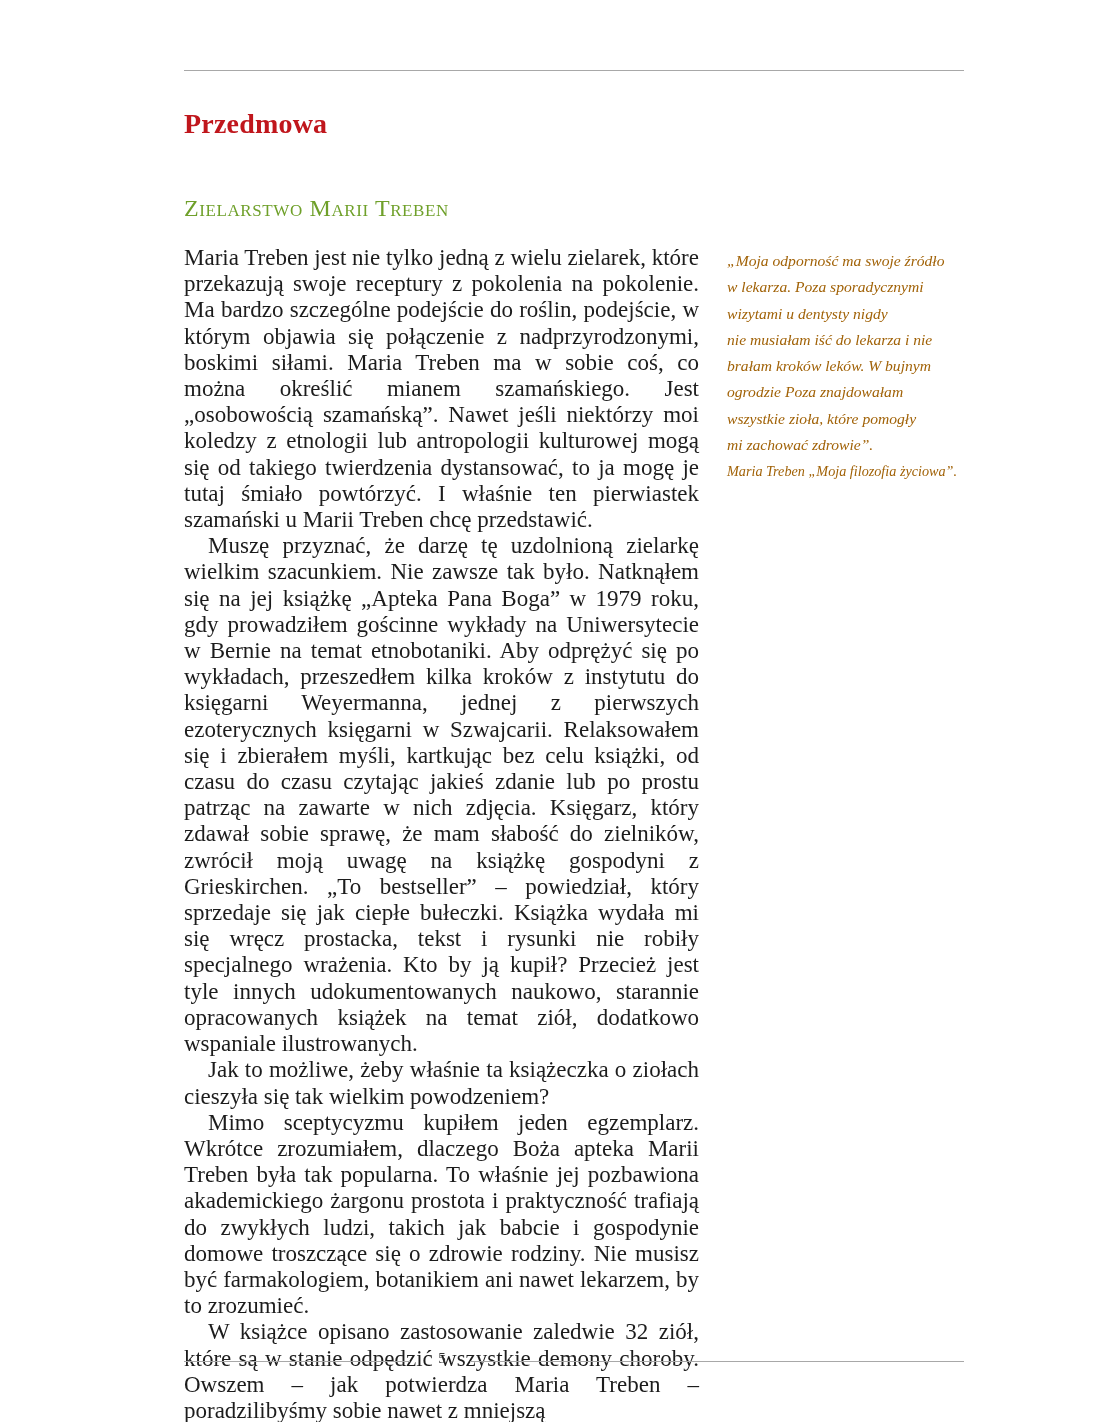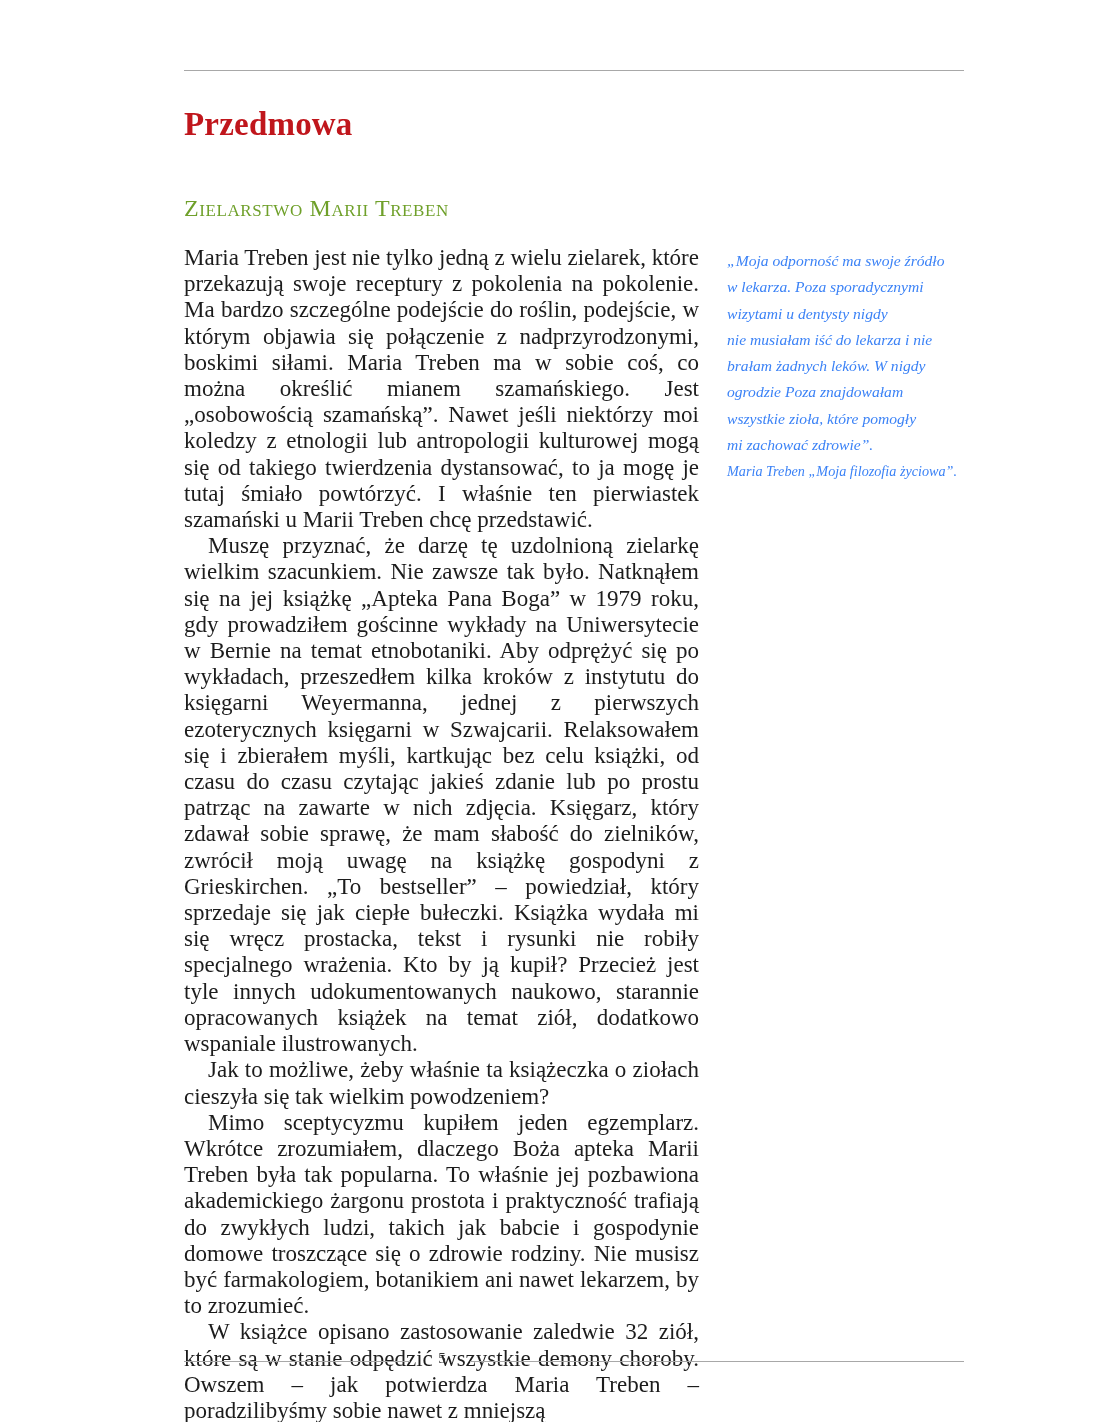--- a/index.html
+++ b/index.html
@@ -1,28 +1,28 @@
 <!DOCTYPE html>
 <html><head>
 <meta charset="utf-8">
 <style>
   html, body { margin: 0; padding: 0; background: #ffffff; }
   body { width: 1100px; height: 1422px; position: relative; overflow: hidden;
          font-family: "Liberation Serif", "DejaVu Serif", serif; color: #1c1c1c; }
   .rule-top { position: absolute; left: 184px; top: 70px; width: 780px; height: 1px; background: #a8a8a8; }
-  .title { position: absolute; left: 184px; top: 104px; margin: 0; font-size: 33px; font-weight: bold;
+  .title { position: absolute; left: 184px; top: 104px; margin: 0; font-size: 28px; font-weight: bold;
            color: #c0161c; letter-spacing: 0.2px; line-height: 40px; }
   .subtitle { position: absolute; left: 184px; top: 196px; margin: 0; font-size: 24px; font-weight: normal;
               color: #6fa02a; font-variant: small-caps; letter-spacing: 0.6px; line-height: 24px; }
   .main { position: absolute; left: 184px; top: 245px; width: 515px; font-size: 23px; line-height: 26.2px;
           text-align: justify; }
   .main p { margin: 0; text-indent: 0; }
   .main p.indent { text-indent: 24px; }
   .aside { position: absolute; left: 727px; top: 248px; width: 265px; font-size: 15.6px; line-height: 26.3px;
-           font-style: italic; color: #3b82f6; }
+           font-style: italic; color: #a16207; }
   .aside .line { display: block; white-space: nowrap; }
   .aside .source { font-size: 14.2px; }
   .footer-left { position: absolute; left: 184px; top: 1361px; width: 226px; height: 1px; background: #a8a8a8; }
   .footer-right { position: absolute; left: 470px; top: 1361px; width: 494px; height: 1px; background: #a8a8a8; }
   .page-num { position: absolute; left: 434px; top: 1350px; width: 16px; text-align: center; font-size: 15px; color: #333; }
 </style>
 </head>
 <body>
 
 <div class="rule-top"></div>
@@ -36,21 +36,21 @@
   <p class="indent">Jak to możliwe, żeby właśnie ta książeczka o ziołach cieszyła się tak wielkim powodzeniem?</p>
   <p class="indent">Mimo sceptycyzmu kupiłem jeden egzemplarz. Wkrótce zrozumiałem, dlaczego Boża apteka Marii Treben była tak popularna. To właśnie jej pozbawiona akademickiego żargonu prostota i praktyczność trafiają do zwykłych ludzi, takich jak babcie i gospodynie domowe troszczące się o zdrowie rodziny. Nie musisz być farmakologiem, botanikiem ani nawet lekarzem, by to zrozumieć.</p>
   <p class="indent">W książce opisano zastosowanie zaledwie 32 ziół, które są w stanie odpędzić wszystkie demony choroby. Owszem – jak potwierdza Maria Treben – poradzilibyśmy sobie nawet z mniejszą</p>
 </div>
 
 <div class="aside">
   <span class="line">„Moja odporność ma swoje źródło</span>
   <span class="line">w lekarza. Poza sporadycznymi</span>
   <span class="line">wizytami u dentysty nigdy</span>
   <span class="line">nie musiałam iść do lekarza i nie</span>
-  <span class="line">brałam żadnych leków. W nigdy</span>
+  <span class="line">brałam kroków leków. W bujnym</span>
   <span class="line">ogrodzie Poza znajdowałam</span>
   <span class="line">wszystkie zioła, które pomogły</span>
   <span class="line">mi zachować zdrowie”.</span>
   <span class="line source">Maria Treben „Moja filozofia życiowa”.</span>
 </div>
 
 <div class="footer-left"></div>
 <div class="page-num">5</div>
 <div class="footer-right"></div>
 

